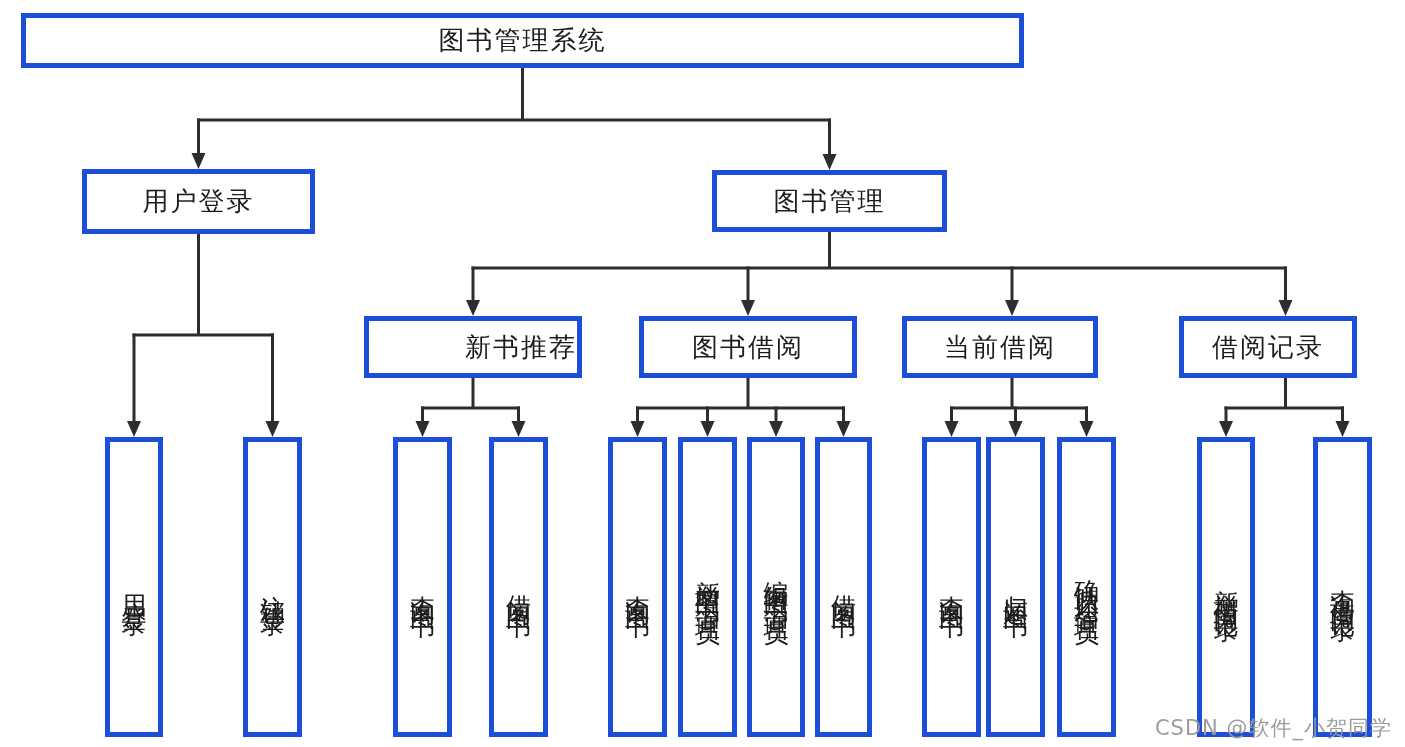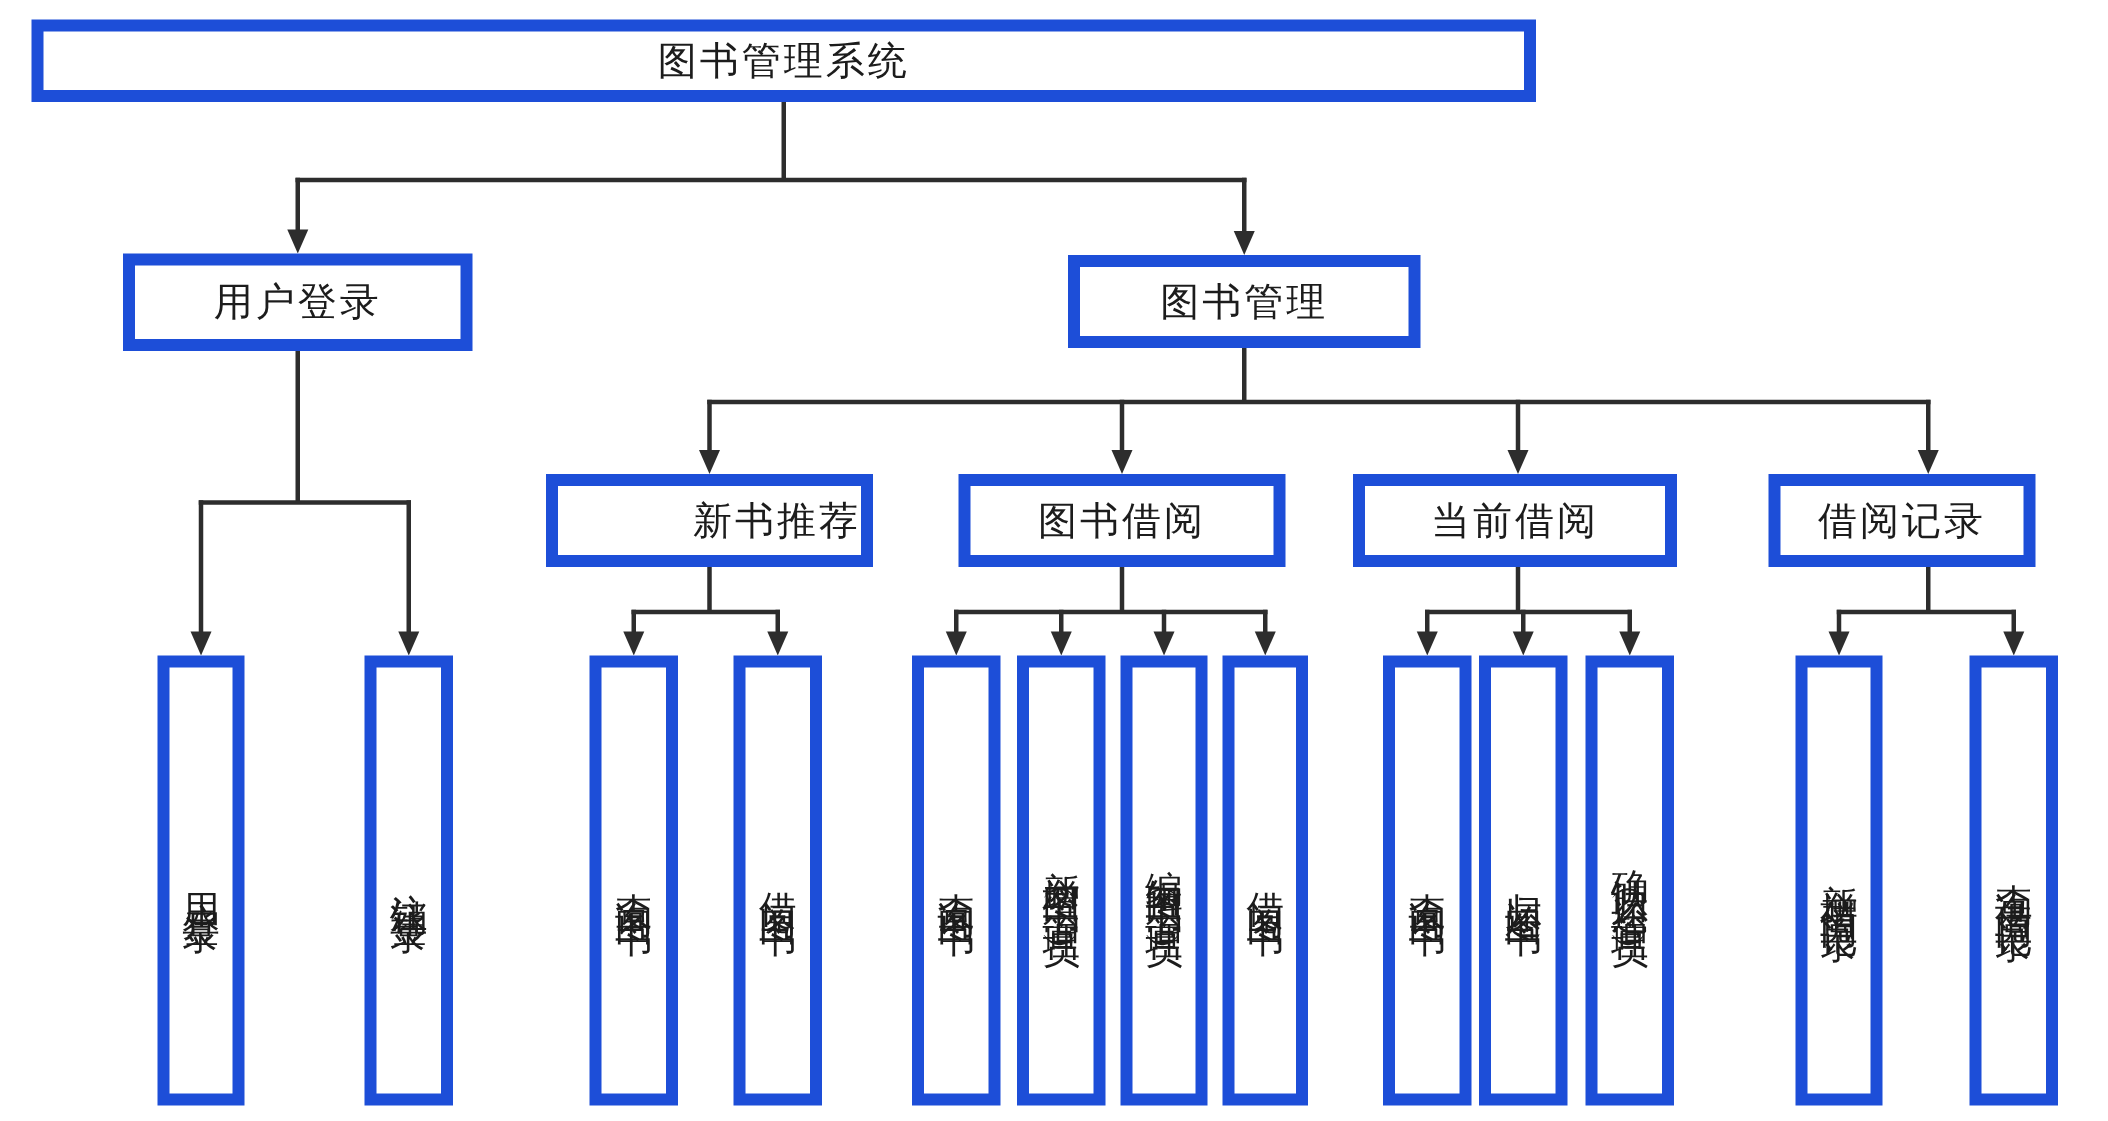--- a/index.html
+++ b/index.html
@@ -12,21 +12,21 @@
     font-family: "DejaVu Sans", sans-serif;
   }
   #connectors {
     position: absolute;
     left: 0; top: 0;
     width: 1405px; height: 747px;
   }
   .node {
     position: absolute;
     box-sizing: border-box;
-    border: 8px solid #1d4ed8;
+    border: 5px solid #1d4ed8;
     background: #ffffff;
     display: flex;
     align-items: center;
     justify-content: center;
     color: #1c1c1c;
   }
   .hlabel {
     font-size: 26px;
     letter-spacing: 2px;
     white-space: nowrap;
@@ -120,21 +120,21 @@
   <div class="node" style="left:712px; top:170px; width:235px; height:62px;">
     <span class="hlabel">图书管理</span>
   </div>
 
   <div class="node" style="left:364px; top:316px; width:218px; height:62px;justify-content:flex-end;">
     <span class="hlabel">新书推荐</span>
   </div>
   <div class="node" style="left:639px; top:316px; width:218px; height:62px;text-align:right;">
     <span class="hlabel">图书借阅</span>
   </div>
-  <div class="node" style="left:902px; top:316px; width:216px; height:62px;">
+  <div class="node" style="left:902px; top:316px; width:196px; height:62px;">
     <span class="hlabel">当前借阅</span>
   </div>
   <div class="node" style="left:1179px; top:316px; width:178px; height:62px;">
     <span class="hlabel">借阅记录</span>
   </div>
 
   <div class="node" style="left:105px; top:437px; width:58px; height:300px;">
     <span class="vlabel">用户登录</span>
   </div>
   <div class="node" style="left:243px; top:437px; width:59px; height:300px;">
@@ -171,13 +171,14 @@
     <span class="vlabel">确认归还（管理员）</span>
   </div>
 
   <div class="node" style="left:1197px; top:437px; width:58px; height:300px;">
     <span class="vlabel">新增借阅记录</span>
   </div>
   <div class="node" style="left:1313px; top:437px; width:59px; height:300px;">
     <span class="vlabel">查询借阅记录</span>
   </div>
 
+  <div class="watermark">CSDN @软件_小贺同学</div>
 </div>
 
 </body></html>

